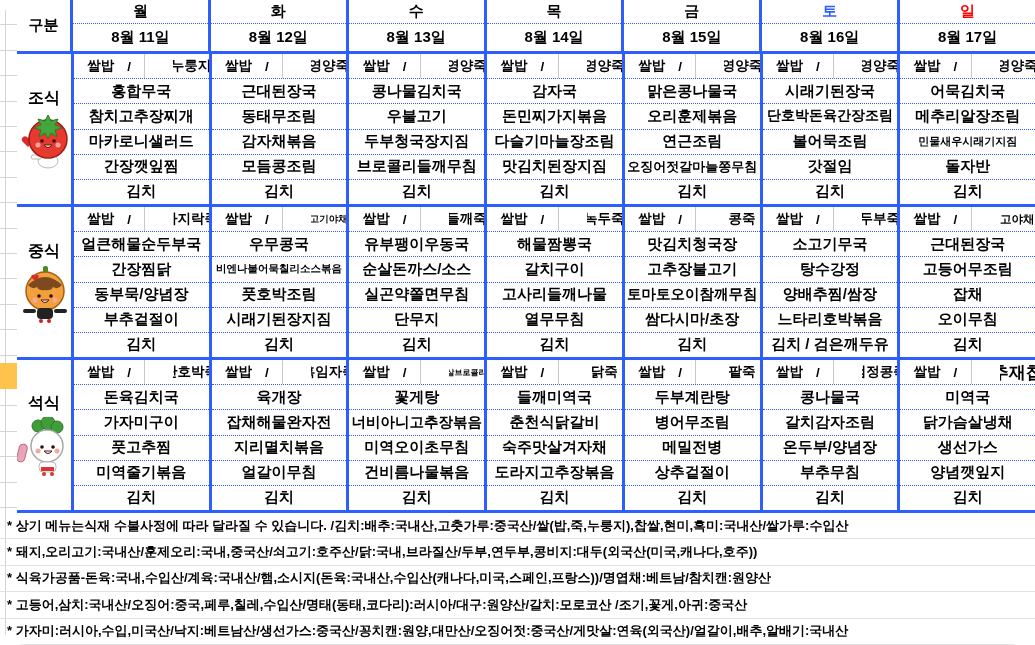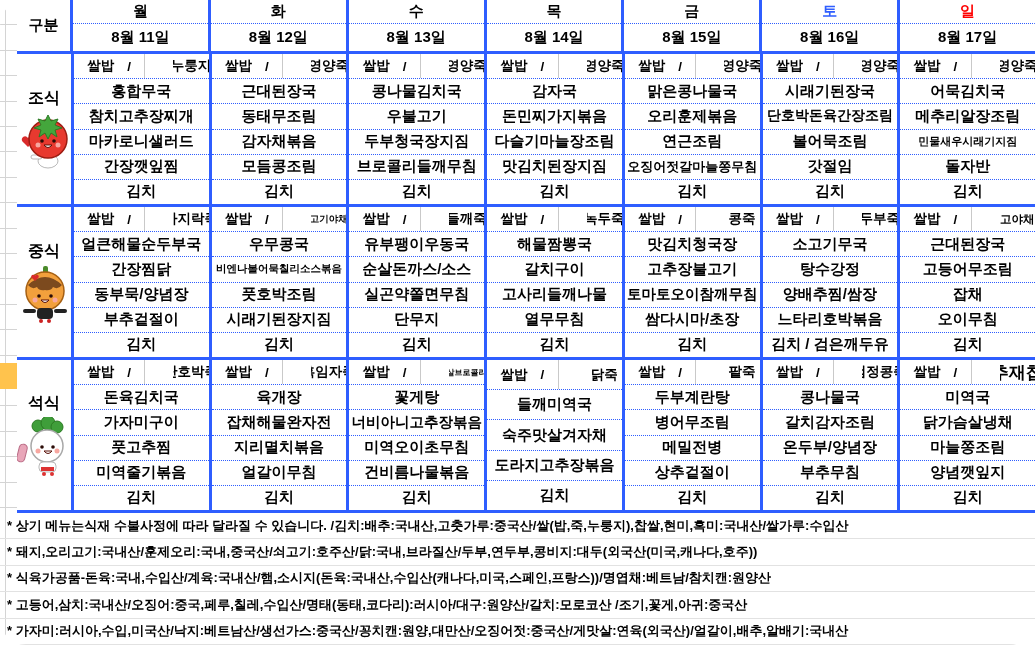--- a/index.html
+++ b/index.html
@@ -612,20 +612,23 @@
                 <span>/</span>
               </span>
               <span class="rice-right">
                 <span class="fit">닭죽</span>
               </span>
             </div>
             <div class="row menu-row">
               <span class="fit">들깨미역국</span>
             </div>
             <div class="row menu-row">
+              <span class="fit">춘천식닭갈비</span>
+            </div>
+            <div class="row menu-row">
               <span class="fit">숙주맛살겨자채</span>
             </div>
             <div class="row menu-row">
               <span class="fit">도라지고추장볶음</span>
             </div>
             <div class="row menu-row">
               <span class="fit">김치</span>
             </div>
           </div>
           <div class="day-col">
@@ -690,21 +693,21 @@
                 <span class="fit" style="font-size: 17px;">부추재첩죽</span>
               </span>
             </div>
             <div class="row menu-row">
               <span class="fit">미역국</span>
             </div>
             <div class="row menu-row">
               <span class="fit">닭가슴살냉채</span>
             </div>
             <div class="row menu-row">
-              <span class="fit">마늘쫑조림</span>
+              <span class="fit">생선가스</span>
             </div>
             <div class="row menu-row">
               <span class="fit">양념깻잎지</span>
             </div>
             <div class="row menu-row">
               <span class="fit">김치</span>
             </div>
           </div>
         </div>
     </div>

